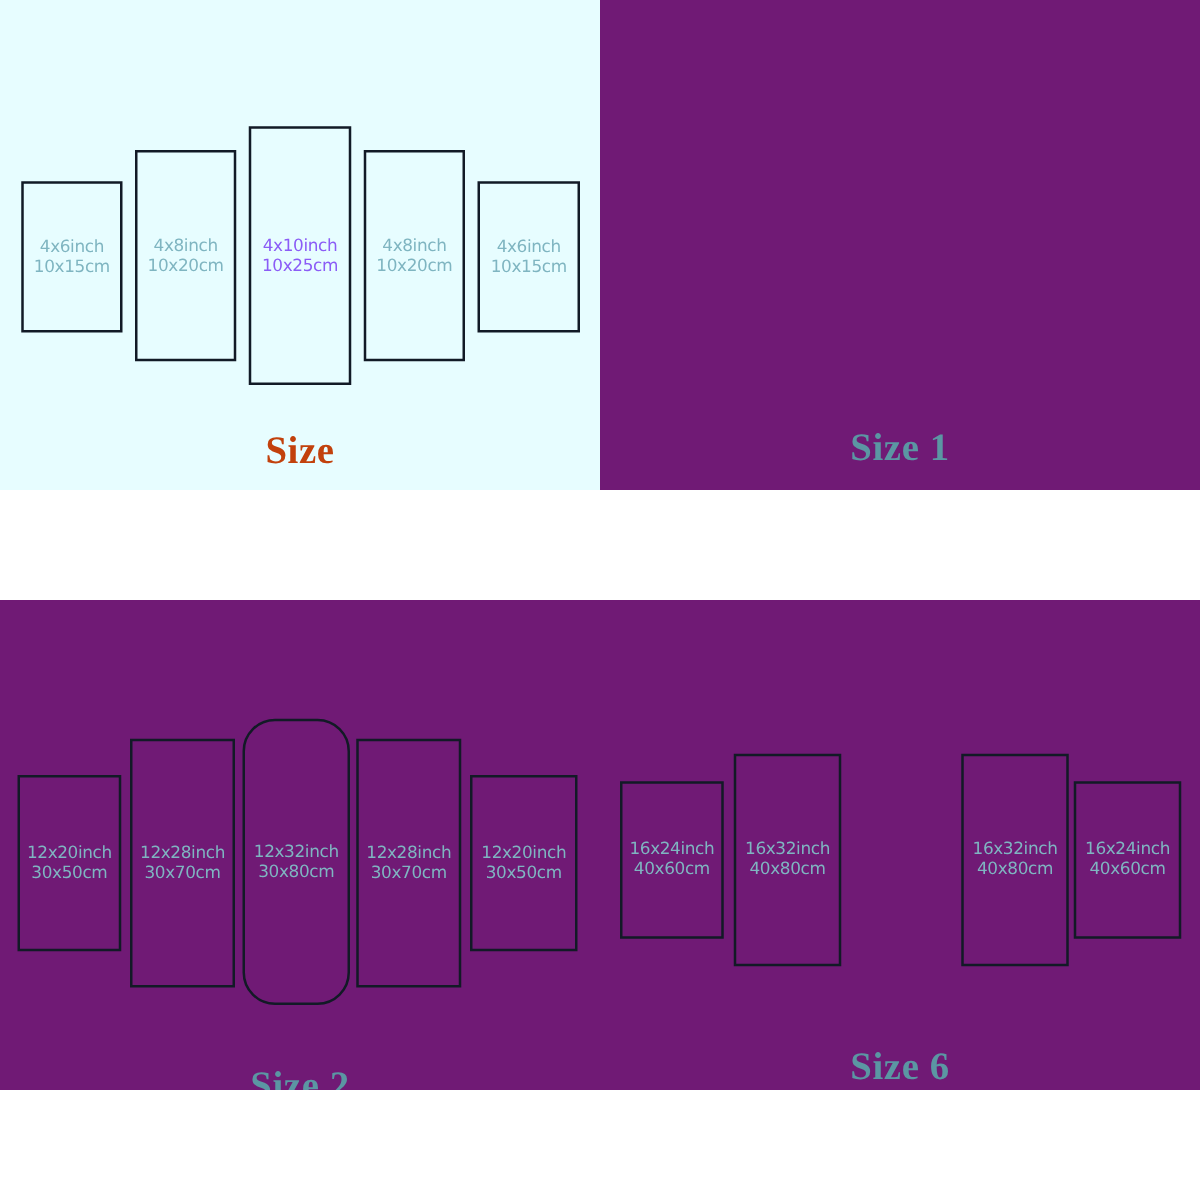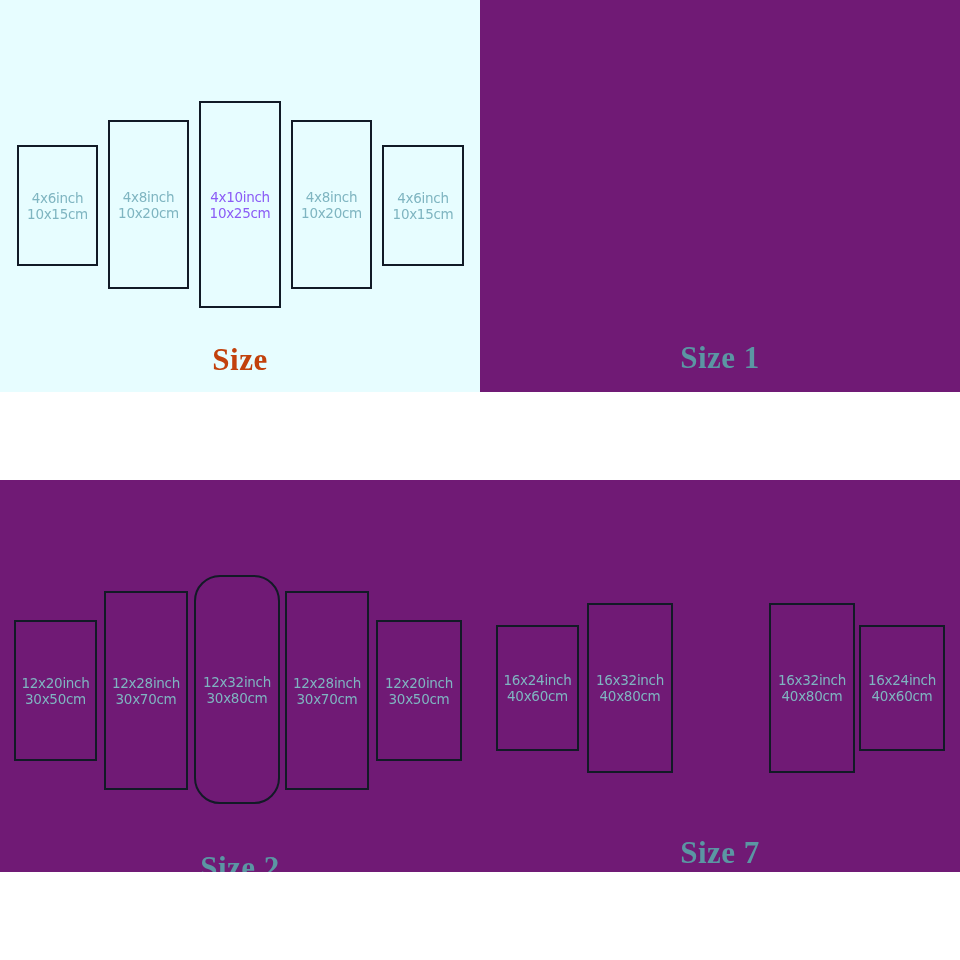--- a/index.html
+++ b/index.html
@@ -166,15 +166,15 @@
             <span class="ln">40x80cm</span>
           </div>
         </div>
         <div class="panel" style="left: 379px; top: 145px; width: 86px; height: 126px; border-color: rgb(18, 26, 38);">
           <div class="panel-label" style="color: rgb(127, 181, 193);">
             <span class="ln">16x24inch</span>
             <span class="ln">40x60cm</span>
           </div>
         </div>
       </div>
-      <div class="quad-title" style="top: 355px; color: rgb(91, 150, 163);">Size 7</div>
+      <div class="quad-title" style="top: 355px; color: rgb(91, 150, 163);">Size 6</div>
     </div>
   </div>
 
 </body></html>

